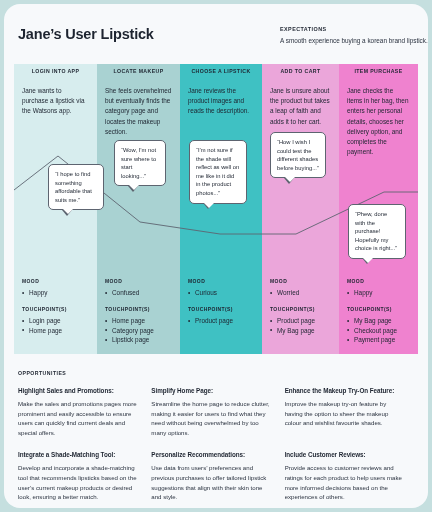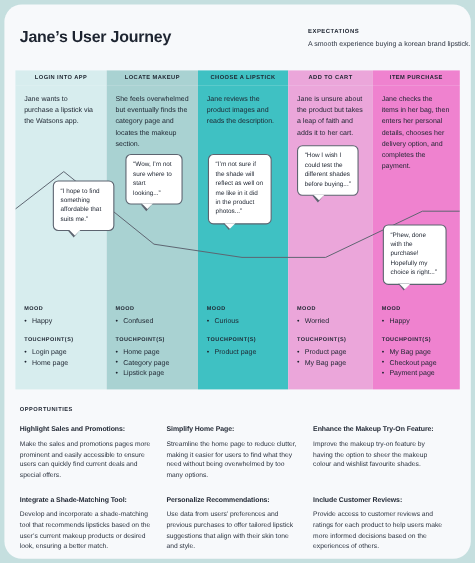--- a/index.html
+++ b/index.html
@@ -107,21 +107,21 @@
     margin-bottom: 5px; letter-spacing: -0.05px;
   }
   .opp p { font-size: 6.1px; line-height: 9.6px; color: #2b3340; }
 </style>
 </head>
 <body>
 
 <div class="card">
 
   <div class="header">
-    <div class="title">Jane’s User Journey</div>
+    <div class="title">Jane’s User Lipstick</div>
     <div class="exp-label">EXPECTATIONS</div>
     <div class="exp-text">A smooth experience buying a korean brand lipstick.</div>
   </div>
 
   <div class="stages" id="stages">
       <div class="col" style="left: 0px; width: 83px;">
         <div class="hd" style="background: rgb(215, 237, 238);">LOGIN INTO APP</div>
         <div class="body" style="background: rgb(215, 237, 238);">
           <div class="desc">Jane wants to purchase a lipstick via the Watsons app.</div>
           <div class="meta">

